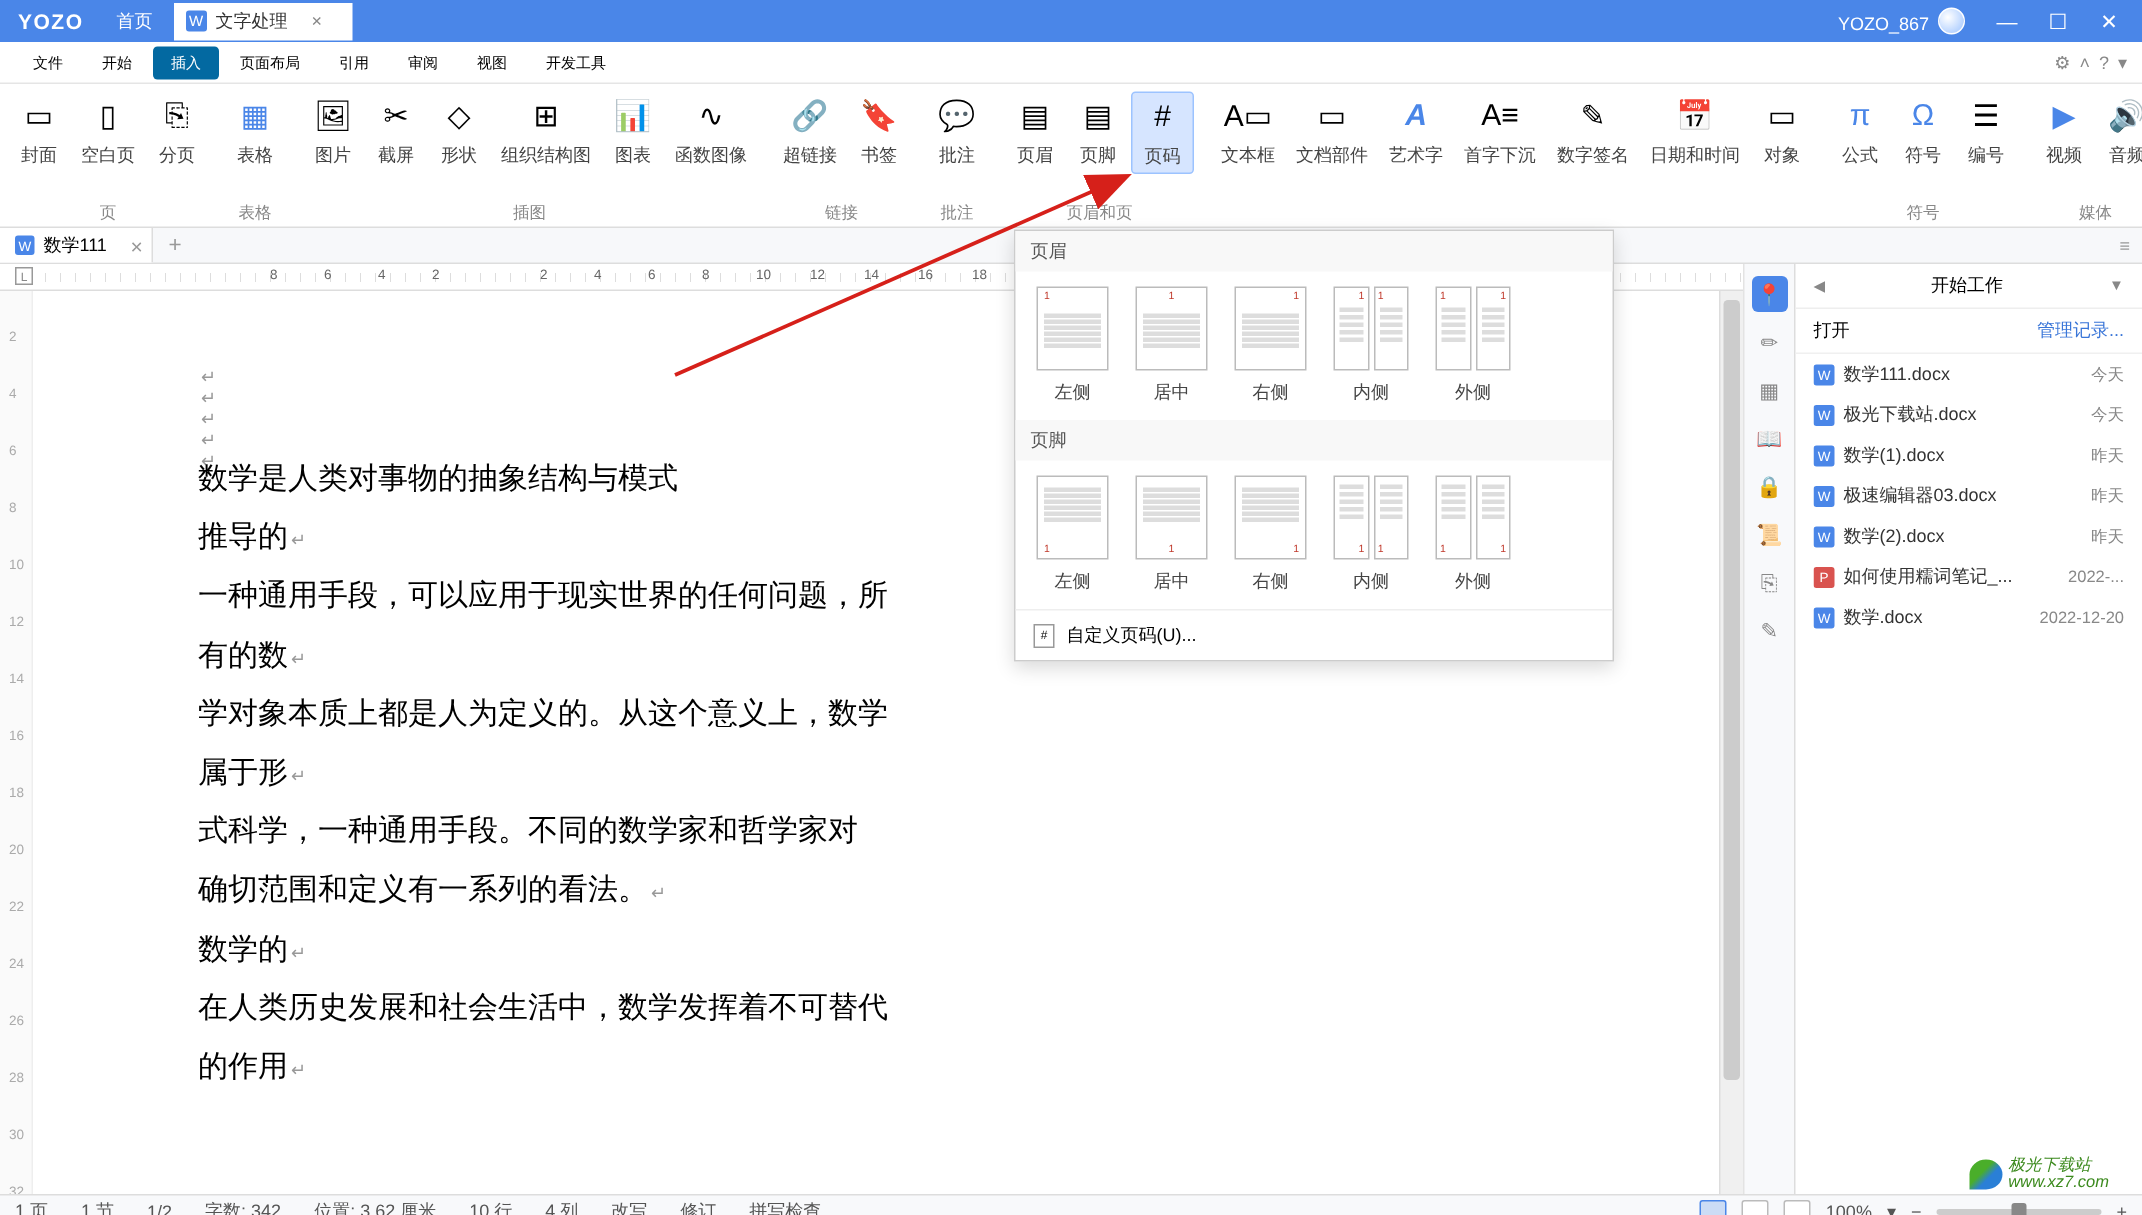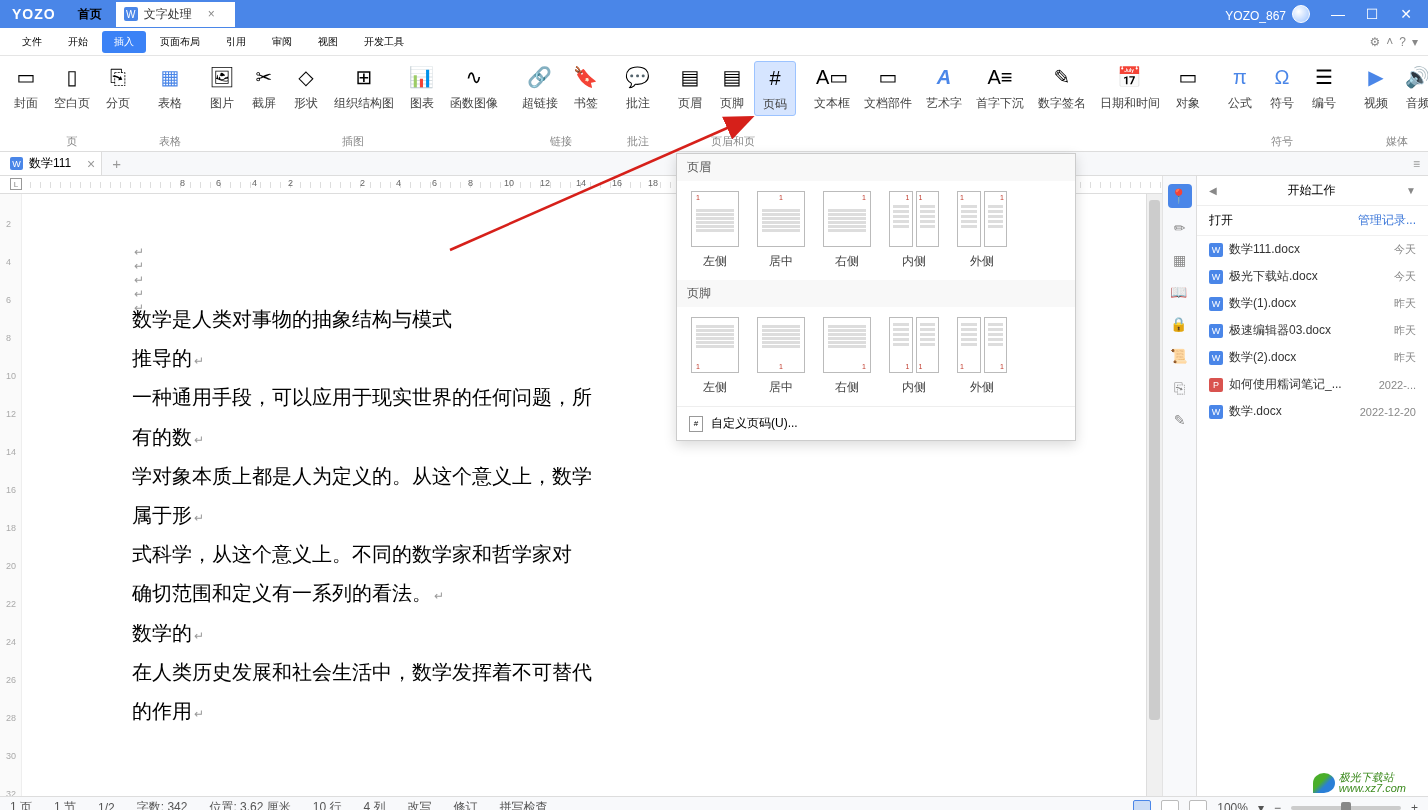--- a/index.html
+++ b/index.html
@@ -1,31 +1,31 @@
 <!DOCTYPE html>
 <html><head>
 <meta charset="utf-8">
 <style>
 * { box-sizing: border-box; margin: 0; padding: 0; font-family: "Microsoft YaHei", sans-serif; }
 body { width: 1428px; height: 810px; background: #fff; overflow: hidden; position: relative; font-size: 12px; }
 
 .titlebar { height: 28px; background: #4a86e8; display: flex; align-items: center; color: #fff; }
 .brand { font-weight: bold; font-size: 14px; padding: 0 12px; letter-spacing: 1px; }
-.tab-home { padding: 4px 10px; color: #000000; cursor: pointer; font-weight: bold; }
+.tab-home { padding: 4px 10px; color: #ffffff; cursor: pointer; }
 .tab-app { background: #fff; color: #333; padding: 4px 20px 4px 8px; display: flex; align-items: center; gap: 6px; margin-left: 4px; }
 .tab-app .icon { width: 14px; height: 14px; background: #4a86e8; border-radius: 2px; display: flex; align-items: center; justify-content: center; color: #fff; font-size: 10px; }
 .tab-close { margin-left: 10px; color: #888; cursor: pointer; }
 .title-right { margin-left: auto; display: flex; align-items: center; gap: 6px; padding-right: 8px; }
 .title-user { display:flex; align-items:flex-end; gap:6px; padding:0 8px; }
 .avatar { width: 18px; height: 18px; border-radius: 50%; background: radial-gradient(circle at 35% 35%, #fff, #9cc3ff); border: 1px solid #fff; }
 .win-btn { width: 28px; height: 20px; display: flex; align-items: center; justify-content: center; cursor: pointer; color: #fff; font-size: 14px; }
 
 .menubar { height: 28px; display: flex; align-items: center; padding: 0 10px; border-bottom: 1px solid #e5e5e5; gap: 2px; }
 .menu-item { padding: 4px 12px; font-size: 10px; cursor: pointer; border-radius: 3px; }
-.menu-item.active { background: #3b82f6; color: #fff; }
+.menu-item.active { background: #0369a1; color: #fff; }
 .menubar-right { margin-left: auto; display: flex; gap: 6px; color: #888; }
 
 .ribbon { height: 96px; display: flex; align-items: flex-start; border-bottom: 1px solid #ddd; padding-top: 5px; }
 .ribbon-group { display: flex; flex-direction: column; align-items: center; height: 90px; }
 .ribbon-items { display: flex; gap: 2px; padding: 0 6px; }
 .ribbon-btn { display: flex; flex-direction: column; align-items: center; gap: 4px; padding: 2px 6px; cursor: pointer; border-radius: 3px; min-width: 34px; }
 .ribbon-btn.active { background: #d6e5ff; border: 1px solid #9cc3ff; }
 .ribbon-icon { width: 28px; height: 28px; display: flex; align-items: center; justify-content: center; font-size: 20px; }
 .ribbon-label { font-size: 12px; color: #444; white-space: nowrap; }
 .ribbon-sep { width: 1px; background: #e0e0e0; height: 70px; margin-top: 4px; }
@@ -372,21 +372,21 @@
             <p class="paragraph-mark" style="height: 14px;"></p>
             <p class="paragraph-mark" style="height: 14px;"></p>
             <p class="paragraph-mark" style="height: 14px;"></p>
             <p class="paragraph-mark" style="height: 14px;"></p>
             <p>数学是人类对事物的抽象结构与模式</p>
             <p class="paragraph-mark">推导的</p>
             <p>一种通用手段，可以应用于现实世界的任何问题，所</p>
             <p class="paragraph-mark">有的数</p>
             <p>学对象本质上都是人为定义的。从这个意义上，数学</p>
             <p class="paragraph-mark">属于形</p>
-            <p>式科学，从这个意义上。不同的数学家和哲学家对</p>
+            <p>式科学，一种通用手段。不同的数学家和哲学家对</p>
             <p class="paragraph-mark">确切范围和定义有一系列的看法。</p>
             <p class="paragraph-mark">数学的</p>
             <p>在人类历史发展和社会生活中，数学发挥着不可替代</p>
             <p class="paragraph-mark">的作用</p>
           </div>
       </div>
       <div class="scrollbar-v">
         <div class="scroll-thumb"></div>
       </div>
     </div>

